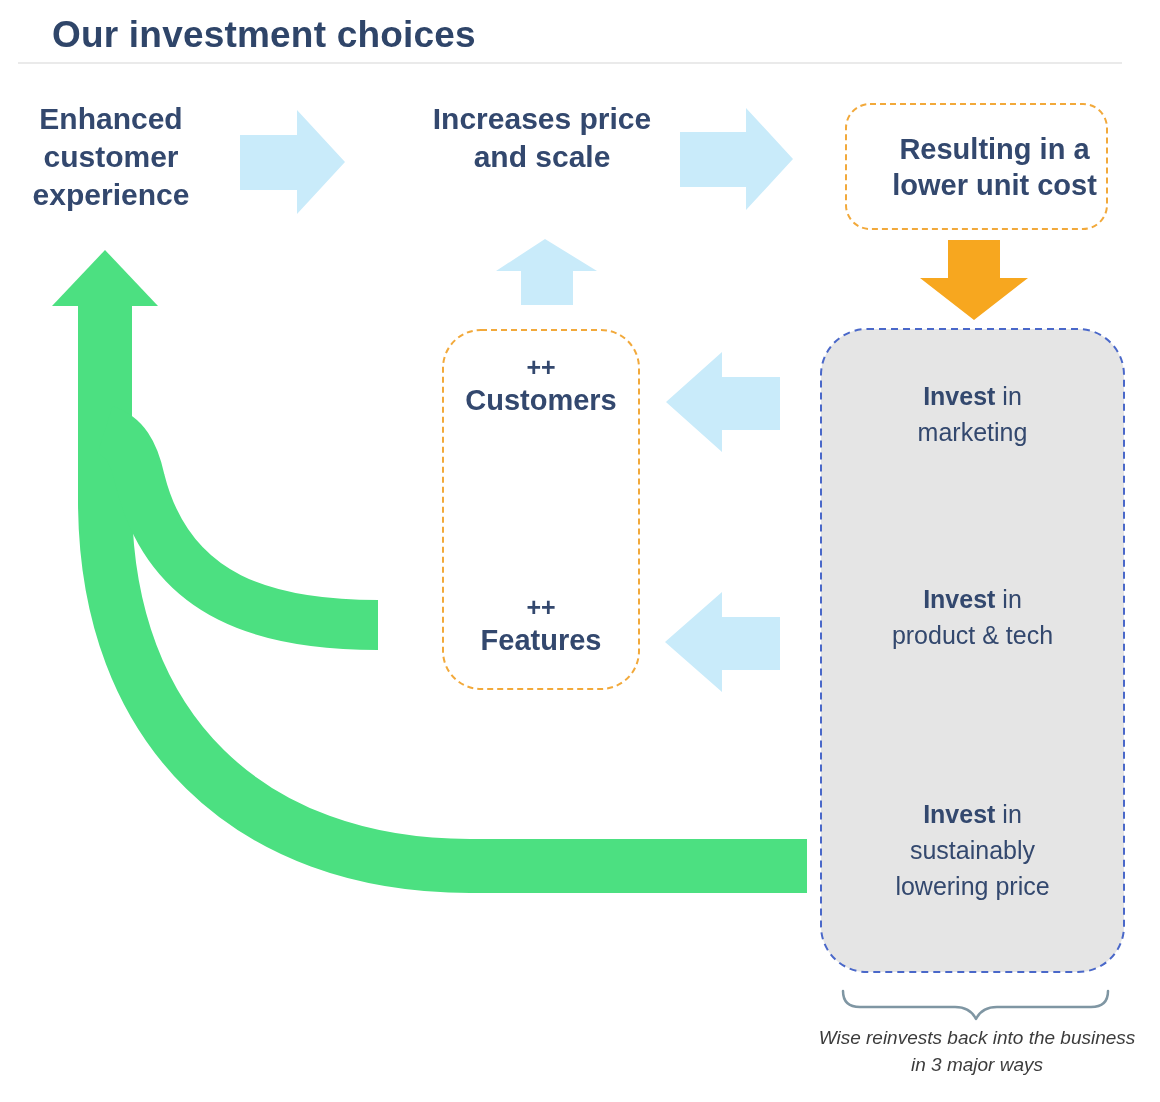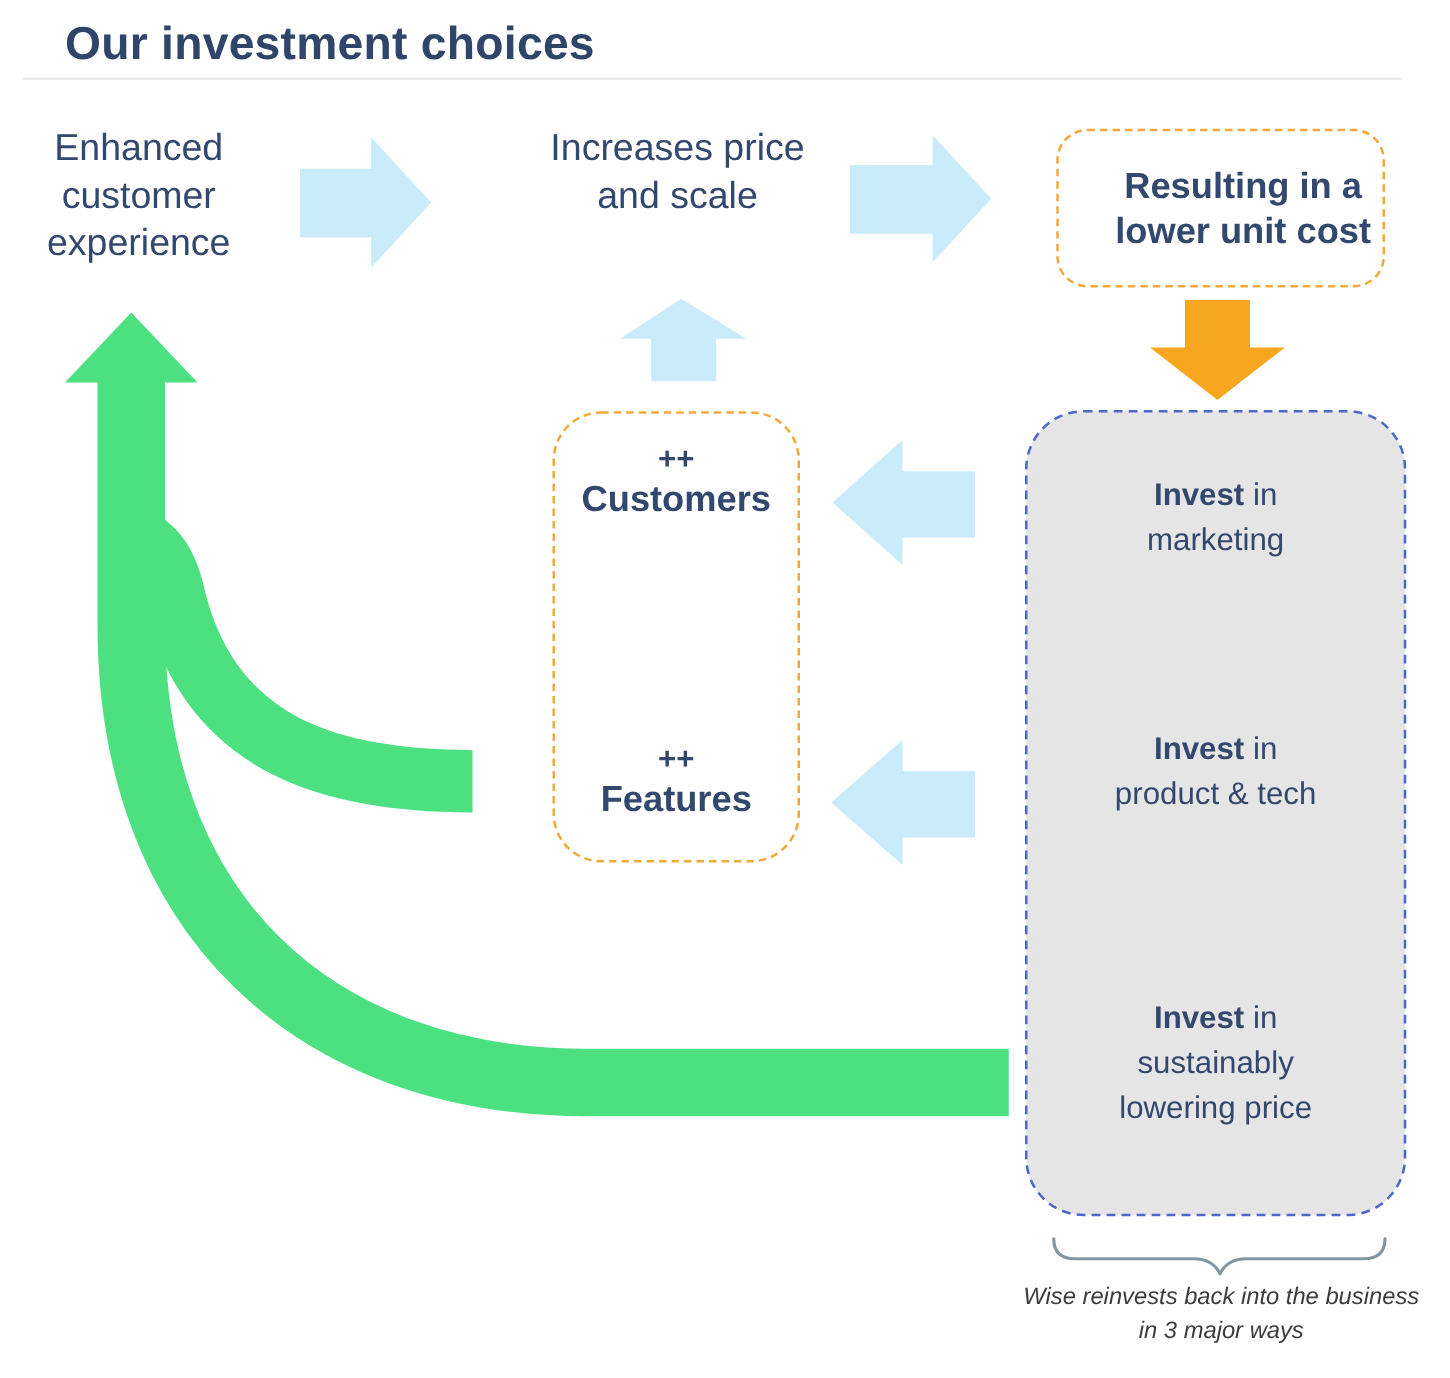--- a/index.html
+++ b/index.html
@@ -7,21 +7,21 @@
     position:relative;width:1160px;height:1102px;background:#ffffff;overflow:hidden;
     font-family:"Liberation Sans", sans-serif;
   }
   #arrow-layer{position:absolute;left:0;top:0;z-index:1;}
   .txt{position:absolute;z-index:2;color:#33486E;text-align:center;}
   .page-title{
     position:absolute;left:20px;top:14px;z-index:2;color:#2F4569;
     font-size:37px;font-weight:bold;letter-spacing:0.2px;margin-left:32px;
   }
   .divider{position:absolute;left:18px;top:62px;width:1104px;height:2px;background:#EAEAEA;z-index:2;}
-  .node-big{font-size:30px;font-weight:normal;line-height:38px;}
+  .node-big{font-size:30px;font-weight:bold;line-height:38px;}
   .node-enhanced{left:21px;top:100px;width:180px;}
   .node-increases{left:432px;top:100px;width:220px;}
   .box-text-lower{
     left:846px;top:104px;width:261px;height:125px;
     display:flex;align-items:center;justify-content:flex-end;
     font-size:29px;font-weight:bold;line-height:36px;
   }
   .box-text-lower .inner{width:225px;}
   .pp{font-size:25px;font-weight:bold;line-height:30px;}
   .cf-name{font-size:29px;font-weight:bold;line-height:36px;}

